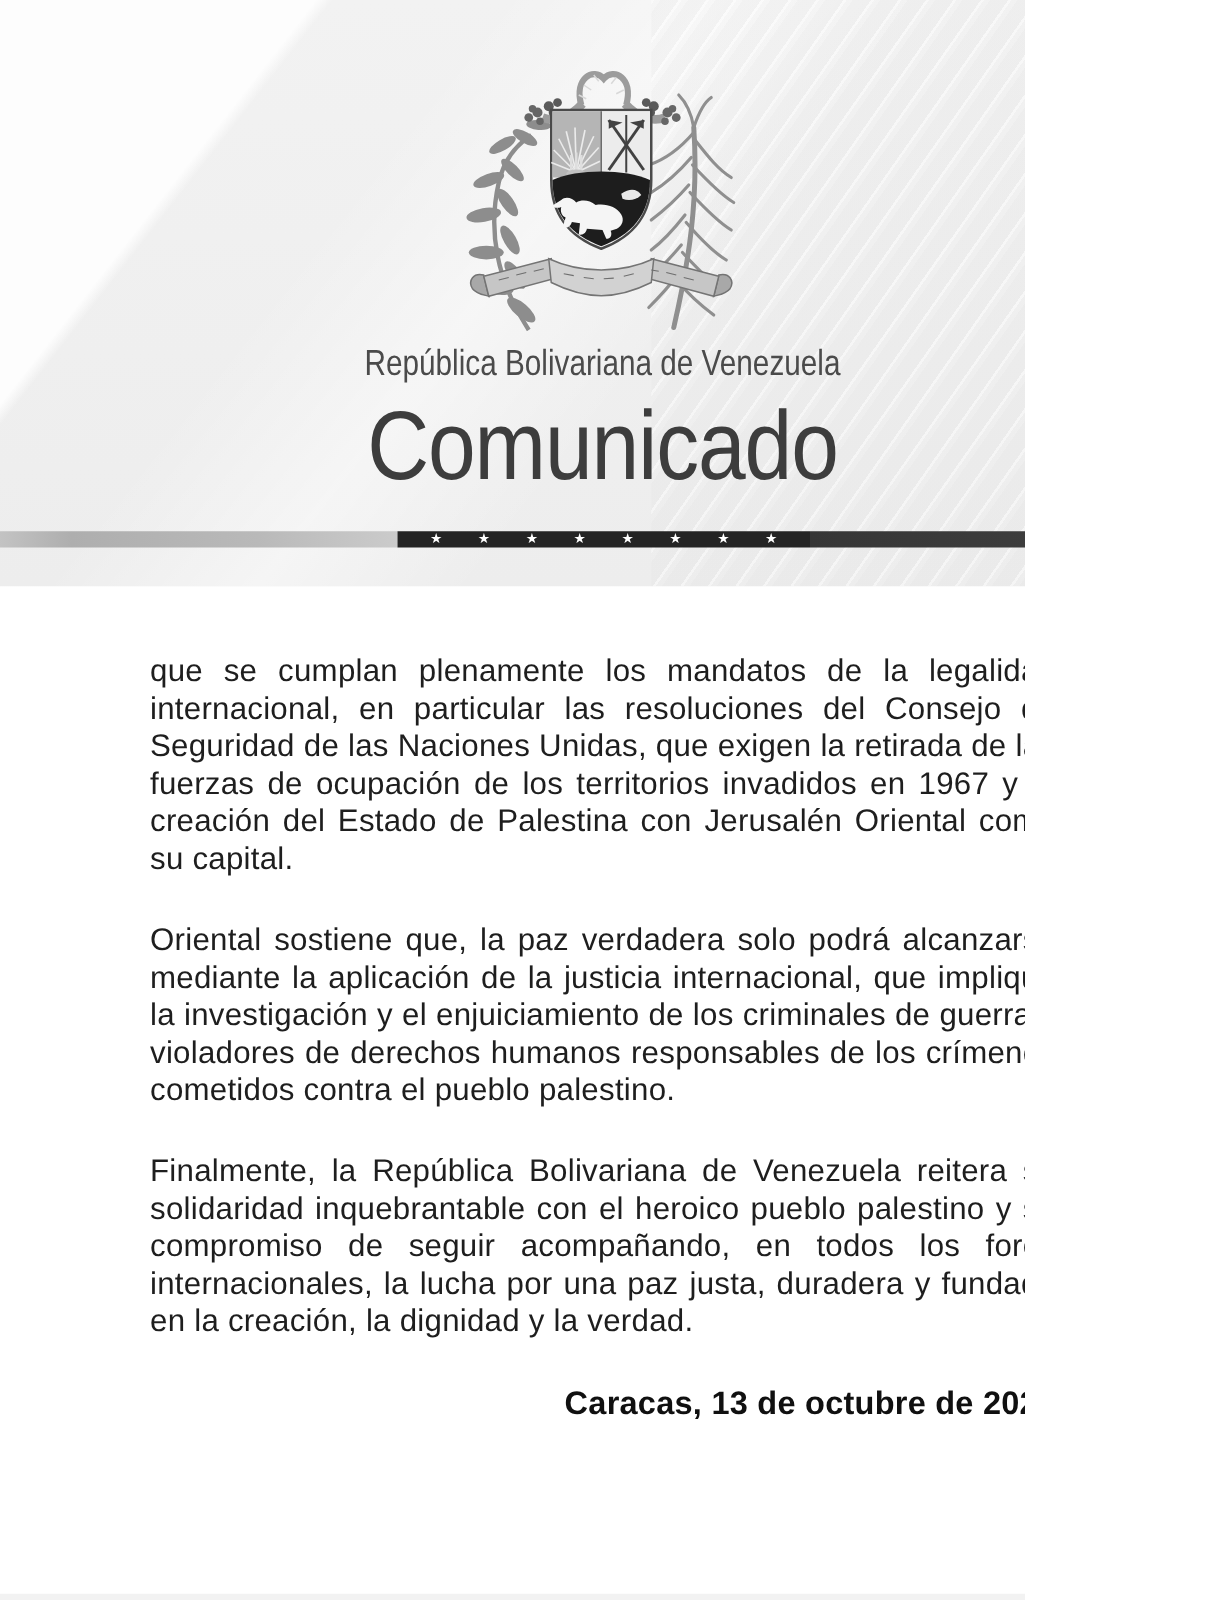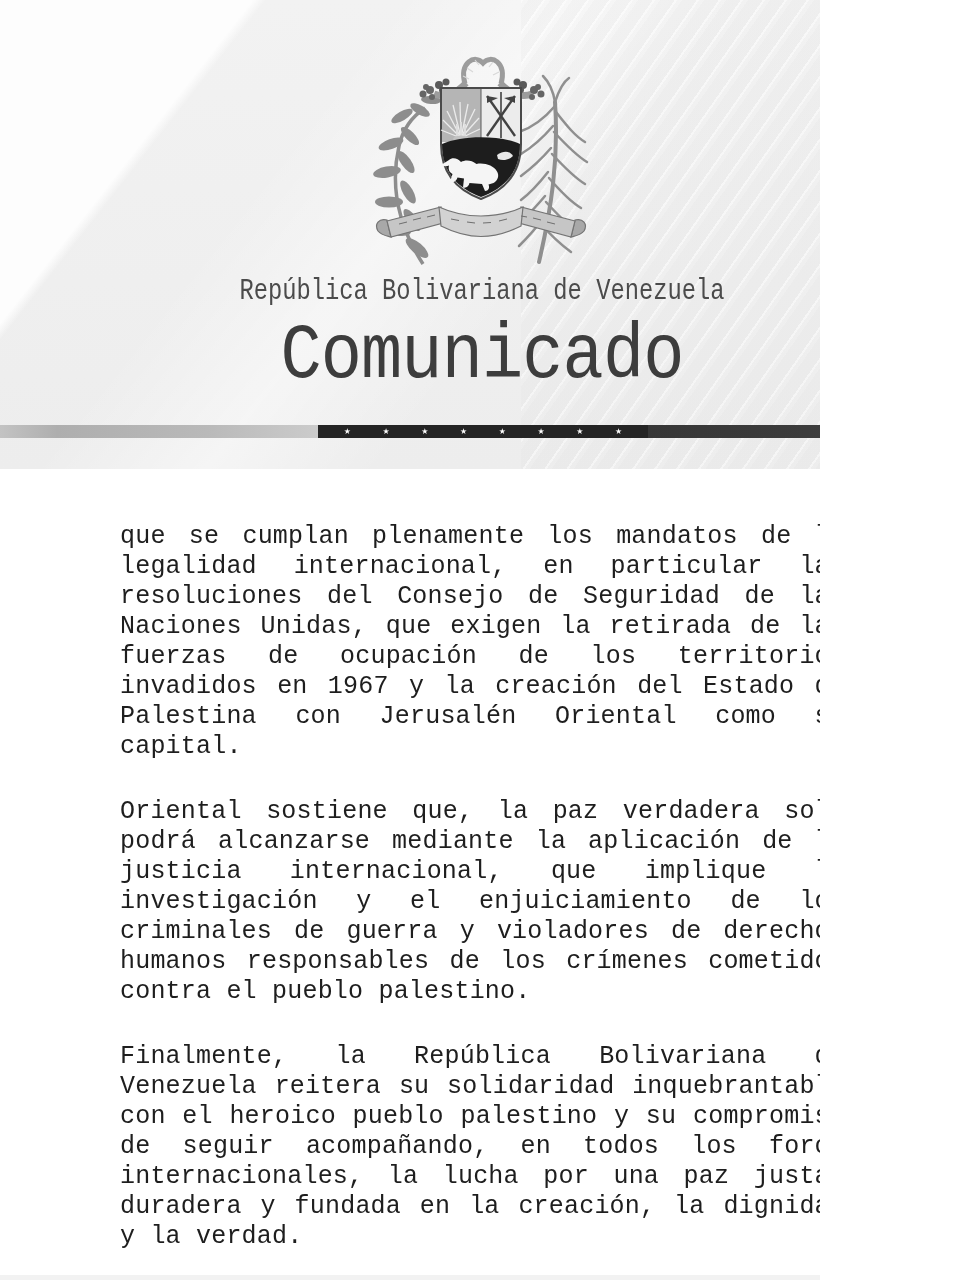--- a/index.html
+++ b/index.html
@@ -1,18 +1,18 @@
 <!DOCTYPE html>
 <html><head>
 <meta charset="utf-8">
 <style>
   html,body{margin:0;padding:0;background:#ffffff;}
   .page{
     position:relative;width:820px;height:1280px;overflow:hidden;
-    background:#ffffff;font-family:Liberation Mono, monospace;
+    background:#ffffff;font-family:Liberation Sans, sans-serif;
   }
   
   .header{
     position:absolute;top:0;left:0;width:964px;height:469px;
     background:linear-gradient(180deg,#f2f2f2 0%,#efefef 60%,#ededed 100%);
   }
   .sheen-tl{
     position:absolute;inset:0;
     background:linear-gradient(128deg,#fdfdfd 19%,rgba(253,253,253,0) 20%);
   }

